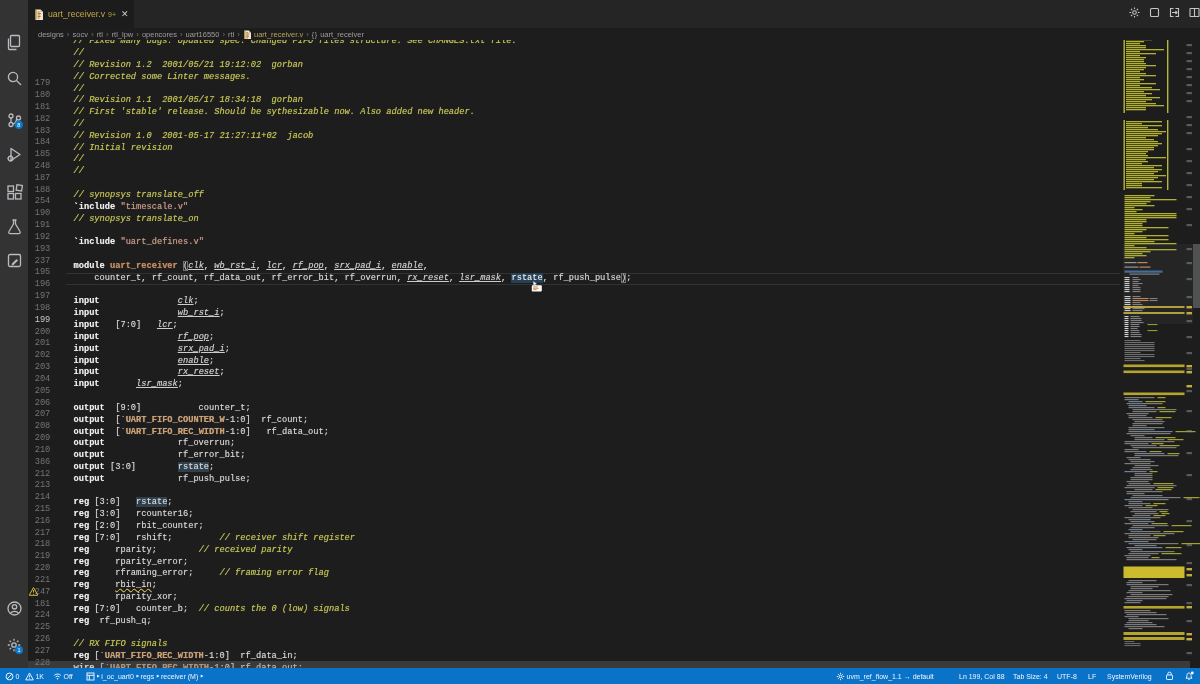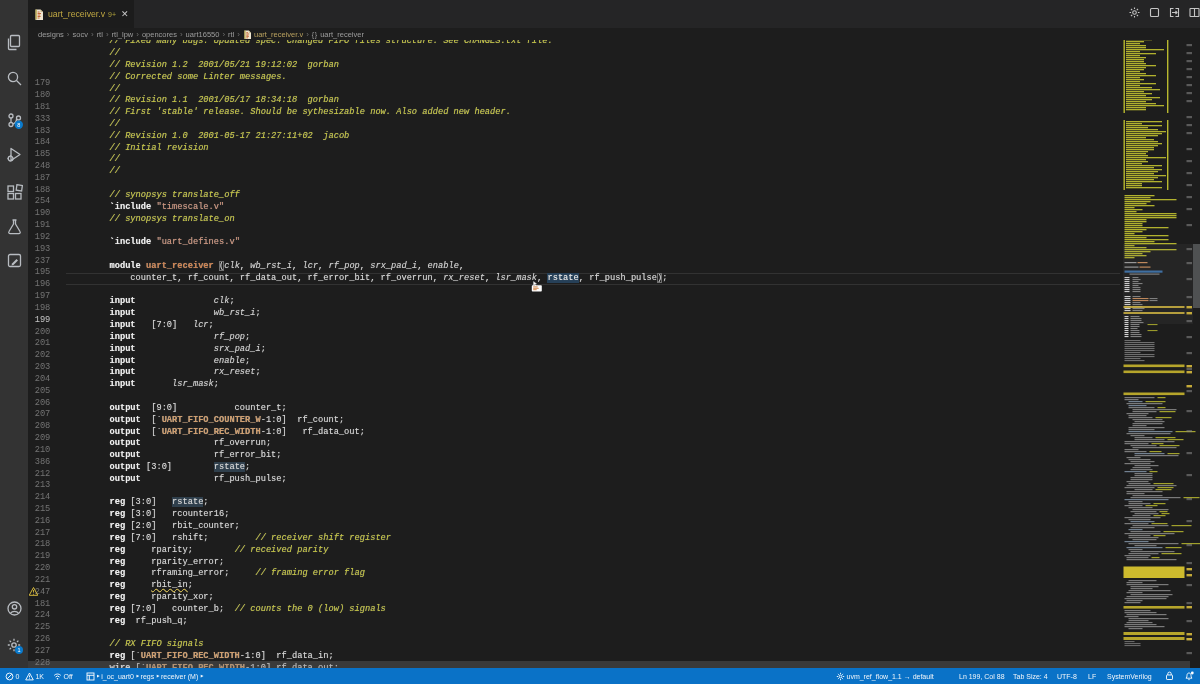--- a/index.html
+++ b/index.html
@@ -21,27 +21,27 @@
 #shadow { position:absolute; left:28px; top:35px; width:1092px; height:4px;
   background:linear-gradient(#00000099, transparent); }
 #editor { position:absolute; left:28px; top:40px; width:1165px; height:628px; background:#1d1d1d; }
 #gutter { position:absolute; left:28px; top:36.2px; width:29px; text-align:center;
   font-family:"Liberation Mono", monospace; font-size:8.7px; color:#747474;margin-top:42px; }
 .gl { height:11.83px; line-height:11.83px; }
 .gl.cur { color:#c6c6c6; }
 #code { position:absolute; left:73.5px; top:36.2px;
   font-family:"Liberation Mono", monospace; font-size:8.7px; color:#d4d4d4; white-space:pre;
   text-shadow:0 0 0.7px rgba(216,216,216,0.6); }
-.cl { height:11.83px; line-height:11.83px;margin-left:36px; }
+.cl { height:11.83px; line-height:11.83px; }
 .c { color:#c3c33a; font-style:italic; }
 .k { color:#eeeeee; font-weight:bold; }
 .s { color:#ce9178; }
 .m { color:#ce8350; font-weight:bold; }
 .mac { color:#cf9e6e; font-weight:bold; }
-.it { font-style:italic; color:#cdcdcd; }
+.it { font-style:italic; color:#cdcdcd;text-decoration:underline; }
 .sel { background:#264058; color:#e8e8e8; }
 .wh { background:#2f3f4c; }
 .br { outline:1px solid #707070; outline-offset:-1px; }
 .sq { text-decoration:underline; text-decoration-style:wavy; text-decoration-color:#d7ba3d;
   text-decoration-thickness:0.9px; text-underline-offset:1px; }
 #curline { position:absolute; left:66px; top:272.8px; width:1054px; height:11.83px;
   border-top:1px solid #323232; border-bottom:1px solid #323232; }
 #warn225 { position:absolute; left:29px; top:581.9px; }
 #hscroll { position:absolute; left:28px; top:661px; width:1162px; height:7px;
   background:rgba(121,121,121,0.32); }
@@ -57,21 +57,21 @@
 #cursor { position:absolute; left:531px; top:281px; }
 </style></head>
 <body>
 <div id="root">
   <div id="editor"></div>
   <div id="curline"></div>
   <div id="gutter">
       <div class="gl">179</div>
 <div class="gl">180</div>
 <div class="gl">181</div>
-<div class="gl">333</div>
+<div class="gl">182</div>
 <div class="gl">183</div>
 <div class="gl">184</div>
 <div class="gl">185</div>
 <div class="gl">248</div>
 <div class="gl">187</div>
 <div class="gl">188</div>
 <div class="gl">254</div>
 <div class="gl">190</div>
 <div class="gl">191</div>
 <div class="gl">192</div>

